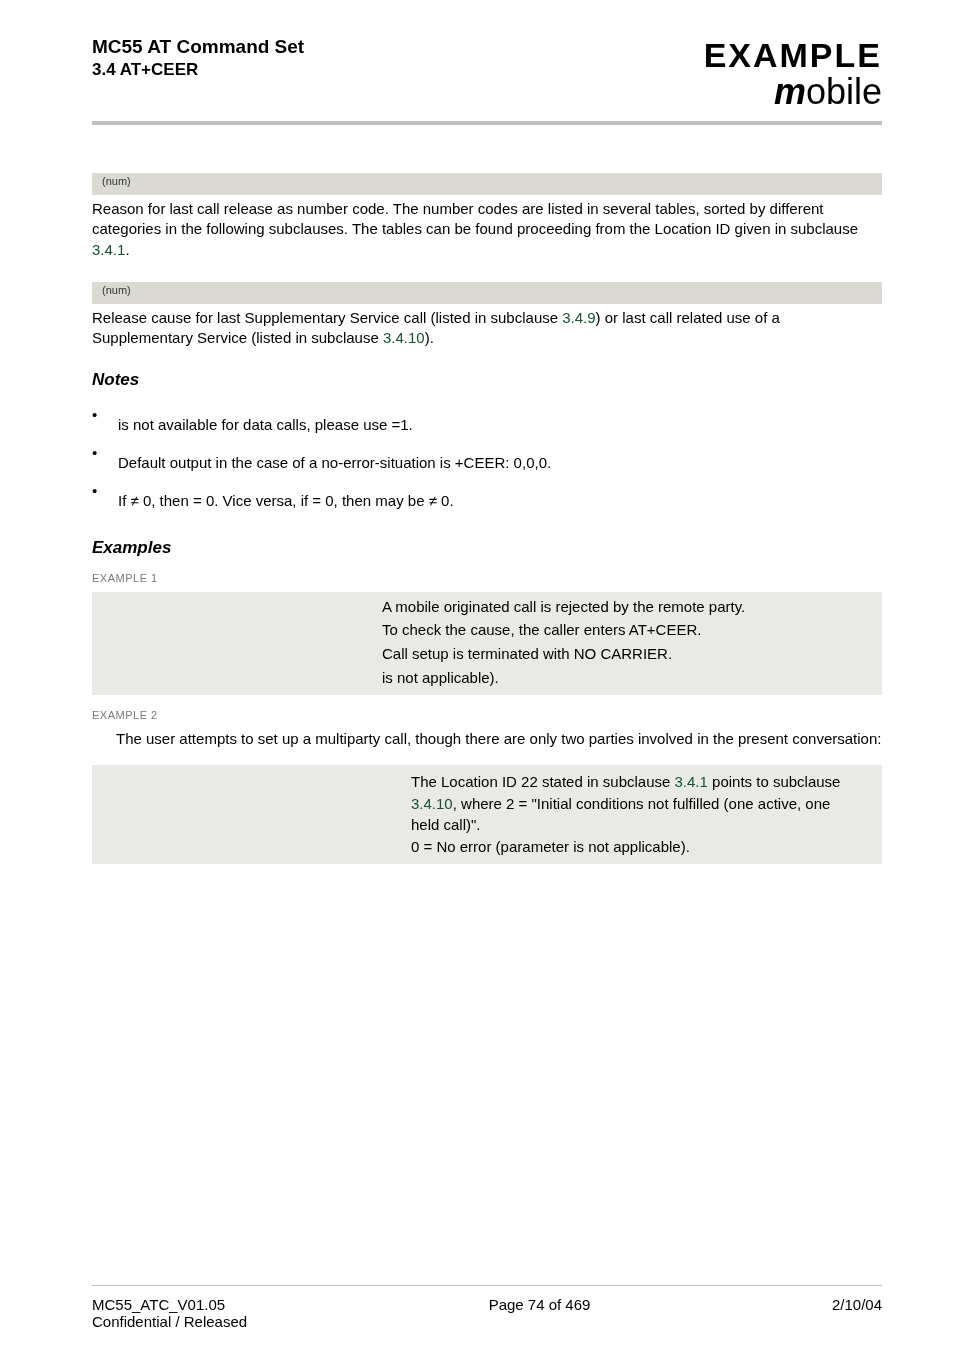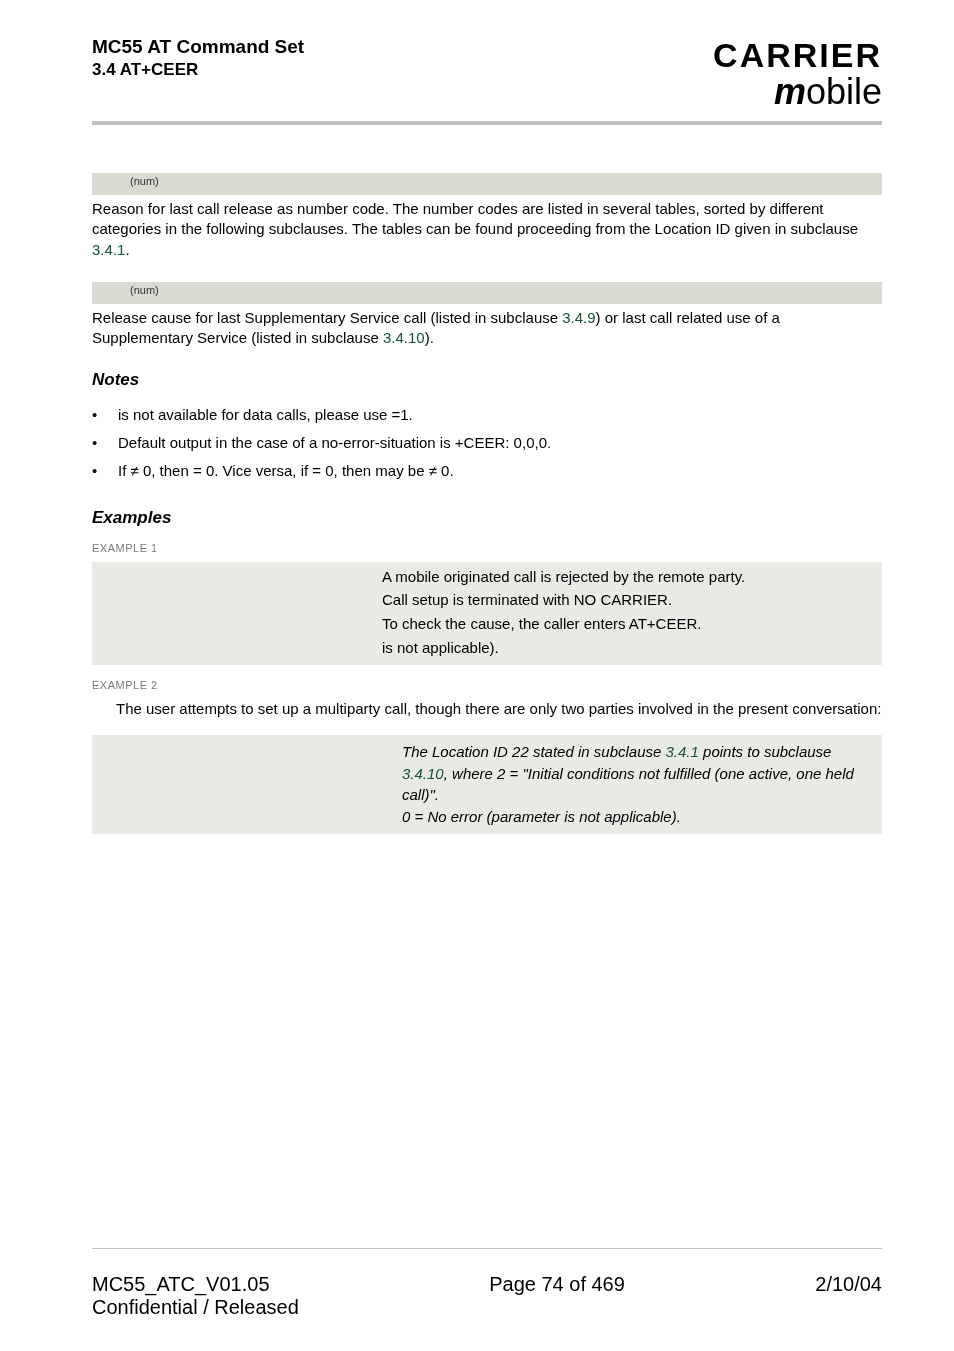--- a/index.html
+++ b/index.html
@@ -12,60 +12,60 @@
   .hdr2 { font-size: 17px; font-weight: bold; margin-top: 2px; }
   .logo { text-align: right; }
   .brand { font-family: Arial, sans-serif; font-weight: 900; font-size: 34px; letter-spacing: 2px; color: #000; }
   .tagline { font-size: 36px; margin-top: -4px; }
   .tagline-m { font-weight: bold; font-style: italic; }
 
   .hr-thick { border: none; border-top: 4px solid #bfbfbf; margin-top: 8px; }
 
   .content { margin-top: 48px; }
 
-  .param-head { background: #dadad3; height: 22px; display: flex; align-items: center; padding-left: 38px; margin-bottom: 4px; }
+  .param-head { background: #dadad3; height: 22px; display: flex; align-items: center; padding-left: 10px; margin-bottom: 4px; }
   .param-head .sup { font-size: 11px; color: #333; position: relative; top: -3px; }
 
   .body-text { font-size: 15px; line-height: 1.35; margin-top: 4px; margin-bottom: 22px; }
   .link { color: #14532d; }
 
   .section-title { font-size: 17px; font-weight: bold; font-style: italic; margin-top: 18px; margin-bottom: 14px; }
 
   .bullet-row { display: flex; font-size: 15px; line-height: 1.45; margin-bottom: 6px; }
   .bullet { width: 26px; flex-shrink: 0; }
-  .bullet-body { flex: 1; }
+  .bullet-body { flex: 1; margin-top: 10px; }
 
   .example-label { font-size: 11px; color: #7a7a7a; letter-spacing: 0.5px; margin-top: 14px; margin-bottom: 8px; }
 
   .huge-grey-box { background: #e9e9e6; padding: 4px 0; }
   .ex-row { display: flex; font-size: 15px; line-height: 1.45; gap: 20px; }
   .ex-left { width: 270px; flex-shrink: 0; padding-left: 24px; }
   .ex-right { flex: 1; padding-right: 20px; padding-bottom: 2px; }
 
   .ex2-para { font-size: 15px; line-height: 1.35; margin-bottom: 16px; padding-left: 24px; }
 
-  .big-grey { background: #e9e9e6; padding: 6px 0; font-style: italic; }
+  .big-grey { background: #e9e9e6; padding: 6px 9px; }
   .ex2-grid { display: flex; font-size: 15px; line-height: 1.45; }
   .ex2-left { width: 310px; flex-shrink: 0; padding-left: 24px; }
   .ex2-right { flex: 1; padding-right: 22px; }
 
-  .footer { position: absolute; bottom: 32px; left: 92px; right: 72px; border-top: 1px solid #bfbfbf; padding-top: 24px; display: flex; justify-content: space-between; font-size: 20px; }
+  .footer { position: absolute; bottom: 21px; left: 92px; right: 72px; border-top: 1px solid #bfbfbf; padding-top: 10px; display: flex; justify-content: space-between; font-size: 15px; }
 </style>
 </head>
 <body>
 
 <div class="page">
 
   <div class="header-row">
     <div class="header-left">
       <div class="hdr1">MC55 AT Command Set</div>
       <div class="hdr2">3.4 AT+CEER</div>
     </div>
     <div class="logo">
-      <div class="brand">CARRIER</div>
+      <div class="brand">EXAMPLE</div>
       <div class="tagline"><span class="tagline-m">m</span><span>obile</span></div>
     </div>
   </div>
   <hr class="hr-thick">
 
   <div class="content">
 
     <div class="param-head">
       <span class="sup">(num)</span>
     </div>
@@ -103,25 +103,25 @@
 
     <div class="example-label">EXAMPLE 1</div>
 
     <div class="huge-grey-box">
       <div class="ex-row">
         <div class="ex-left"></div>
         <div class="ex-right">A mobile originated call is rejected by the remote party.</div>
       </div>
       <div class="ex-row">
         <div class="ex-left"></div>
-        <div class="ex-right">Call setup is terminated with NO CARRIER.</div>
+        <div class="ex-right">To check the cause, the caller enters AT+CEER.</div>
       </div>
       <div class="ex-row">
         <div class="ex-left"></div>
-        <div class="ex-right">To check the cause, the caller enters AT+CEER.</div>
+        <div class="ex-right">Call setup is terminated with NO CARRIER.</div>
       </div>
       <div class="ex-row">
         <div class="ex-left"></div>
         <div class="ex-right"> is not applicable).</div>
       </div>
     </div>
 
     <div class="example-label">EXAMPLE 2</div>
     <div class="ex2-para">The user attempts to set up a multiparty call, though there are only two parties involved in the present conversation:</div>
 

